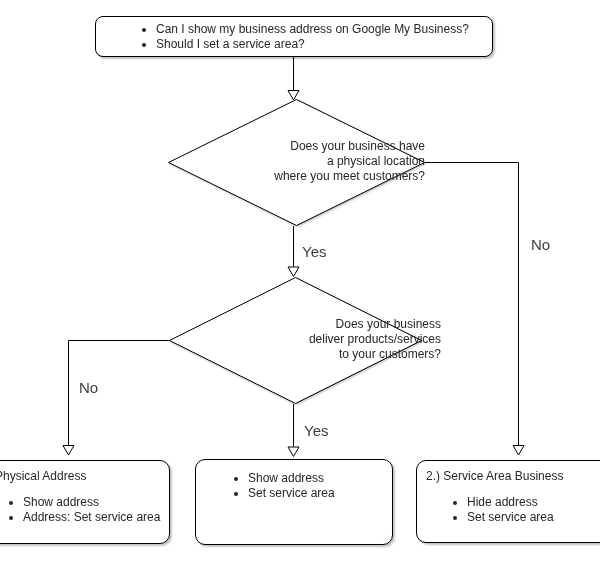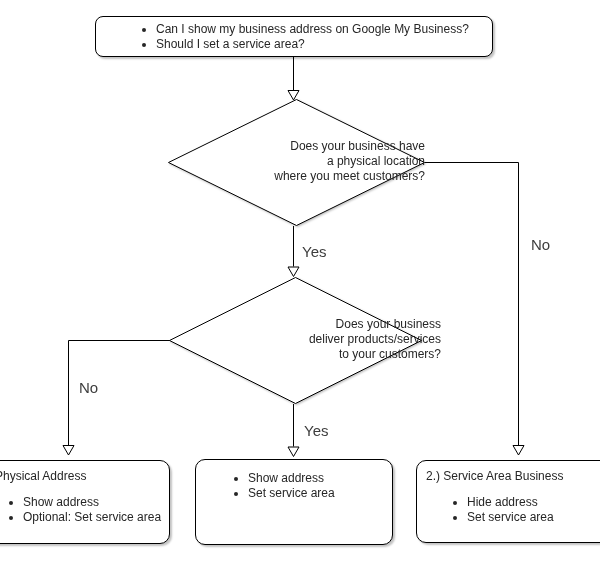--- a/index.html
+++ b/index.html
@@ -85,21 +85,21 @@
 
   <div class="edge-label" style="left:302px;top:244px;">Yes</div>
   <div class="edge-label" style="left:531px;top:237px;">No</div>
   <div class="edge-label" style="left:304px;top:423px;">Yes</div>
   <div class="edge-label" style="left:79px;top:380px;">No</div>
 
   <div class="node outcome-node left" style="left:-35px;top:460px;width:205px;height:84px;">
     <div class="outcome-title">Physical Address</div>
     <ul>
         <li>Show address</li>
-        <li>Optional: Set service area</li>
+        <li>Address: Set service area</li>
       </ul>
   </div>
 
   <div class="node outcome-node mid" style="left:195px;top:459px;width:198px;height:86px;">
     <ul>
         <li>Show address</li>
         <li>Set service area</li>
       </ul>
   </div>
 

